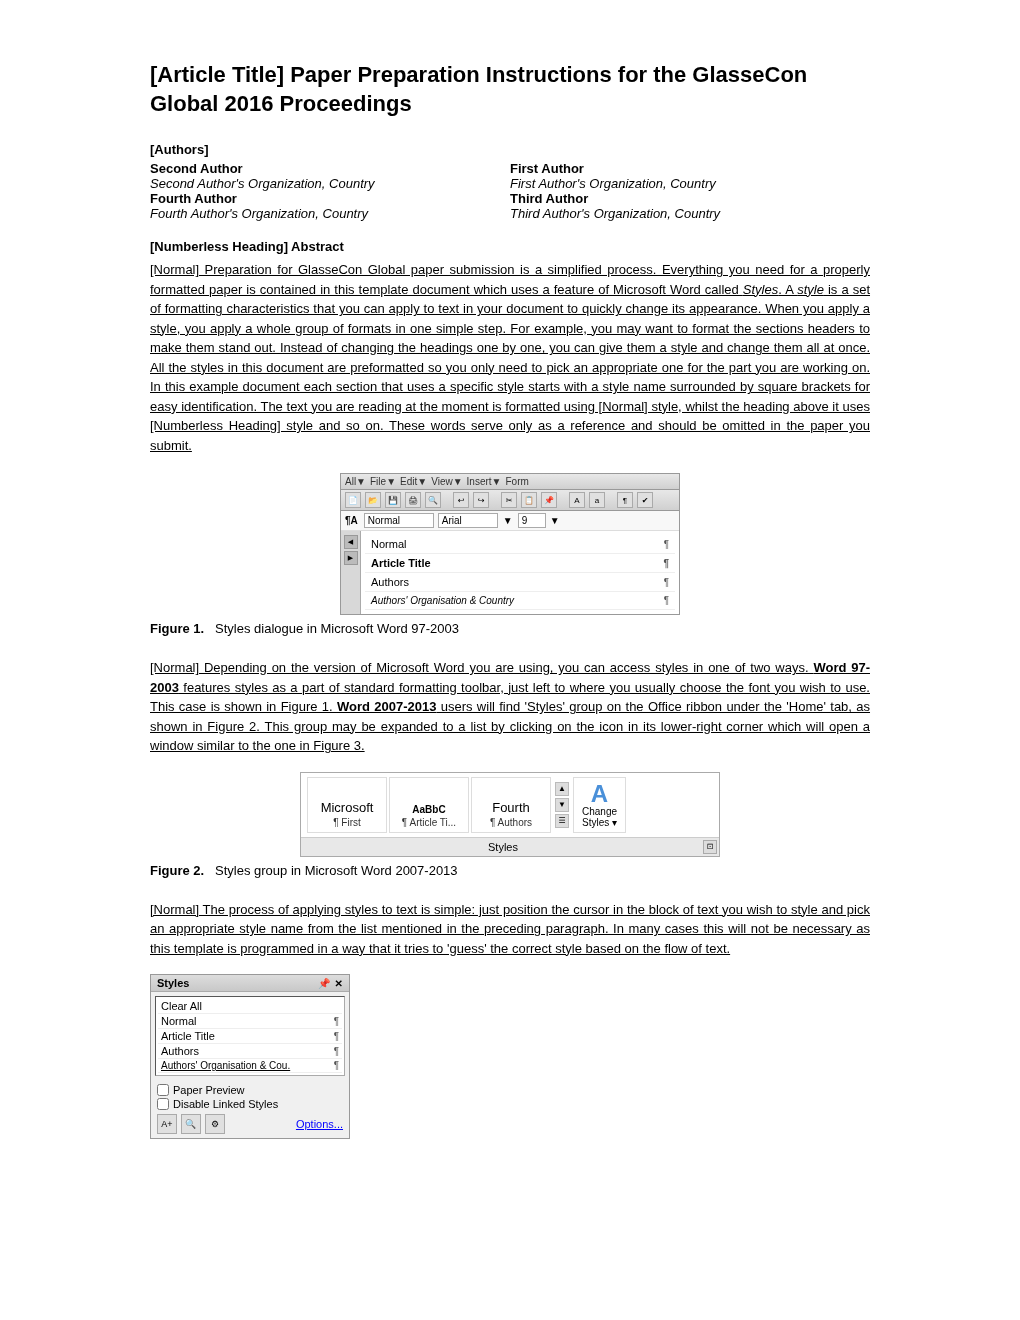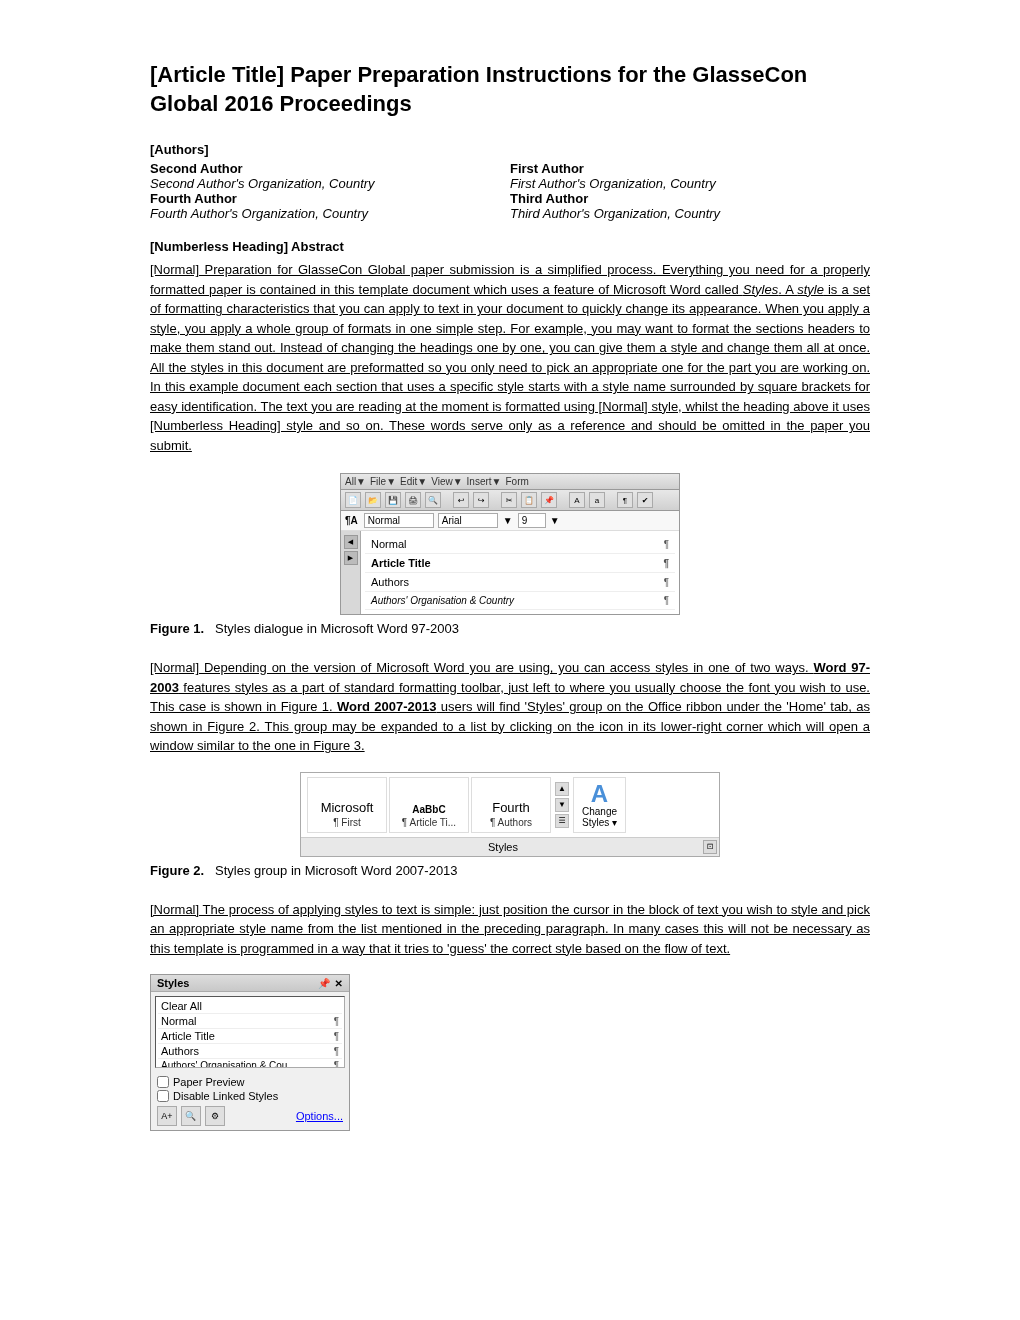--- a/index.html
+++ b/index.html
@@ -286,21 +286,21 @@
       justify-content: space-between;
       align-items: center;
       font-size: 11px;
       font-weight: bold;
     }
     .styles-list {
       background: white;
       border: 1px inset #aaa;
       margin: 4px;
       padding: 2px;
-      height: 72px;
+      height: 80px;
       overflow: hidden;
     }
     .sp-item {
       display: flex;
       justify-content: space-between;
       align-items: center;
       padding: 1px 3px;
       font-size: 11px;
       border-bottom: 1px solid #eee;
     }
@@ -520,21 +520,21 @@
         </div>
         <div class="sp-item">
           <span>Article Title</span>
           <span class="pilcrow">¶</span>
         </div>
         <div class="sp-item">
           <span>Authors</span>
           <span class="pilcrow">¶</span>
         </div>
         <div class="sp-item">
-          <span style="font-size:10px;">Authors' Organisation &amp; Cou.</span>
+          <span style="font-size:10px;text-decoration:underline;">Authors' Organisation &amp; Cou.</span>
           <span class="pilcrow">¶</span>
         </div>
       </div>
       <div class="styles-panel-footer">
         <div class="sp-checkbox">
           <input type="checkbox" style="">
           <span>Paper Preview</span>
         </div>
         <div class="sp-checkbox">
           <input type="checkbox" style="">

